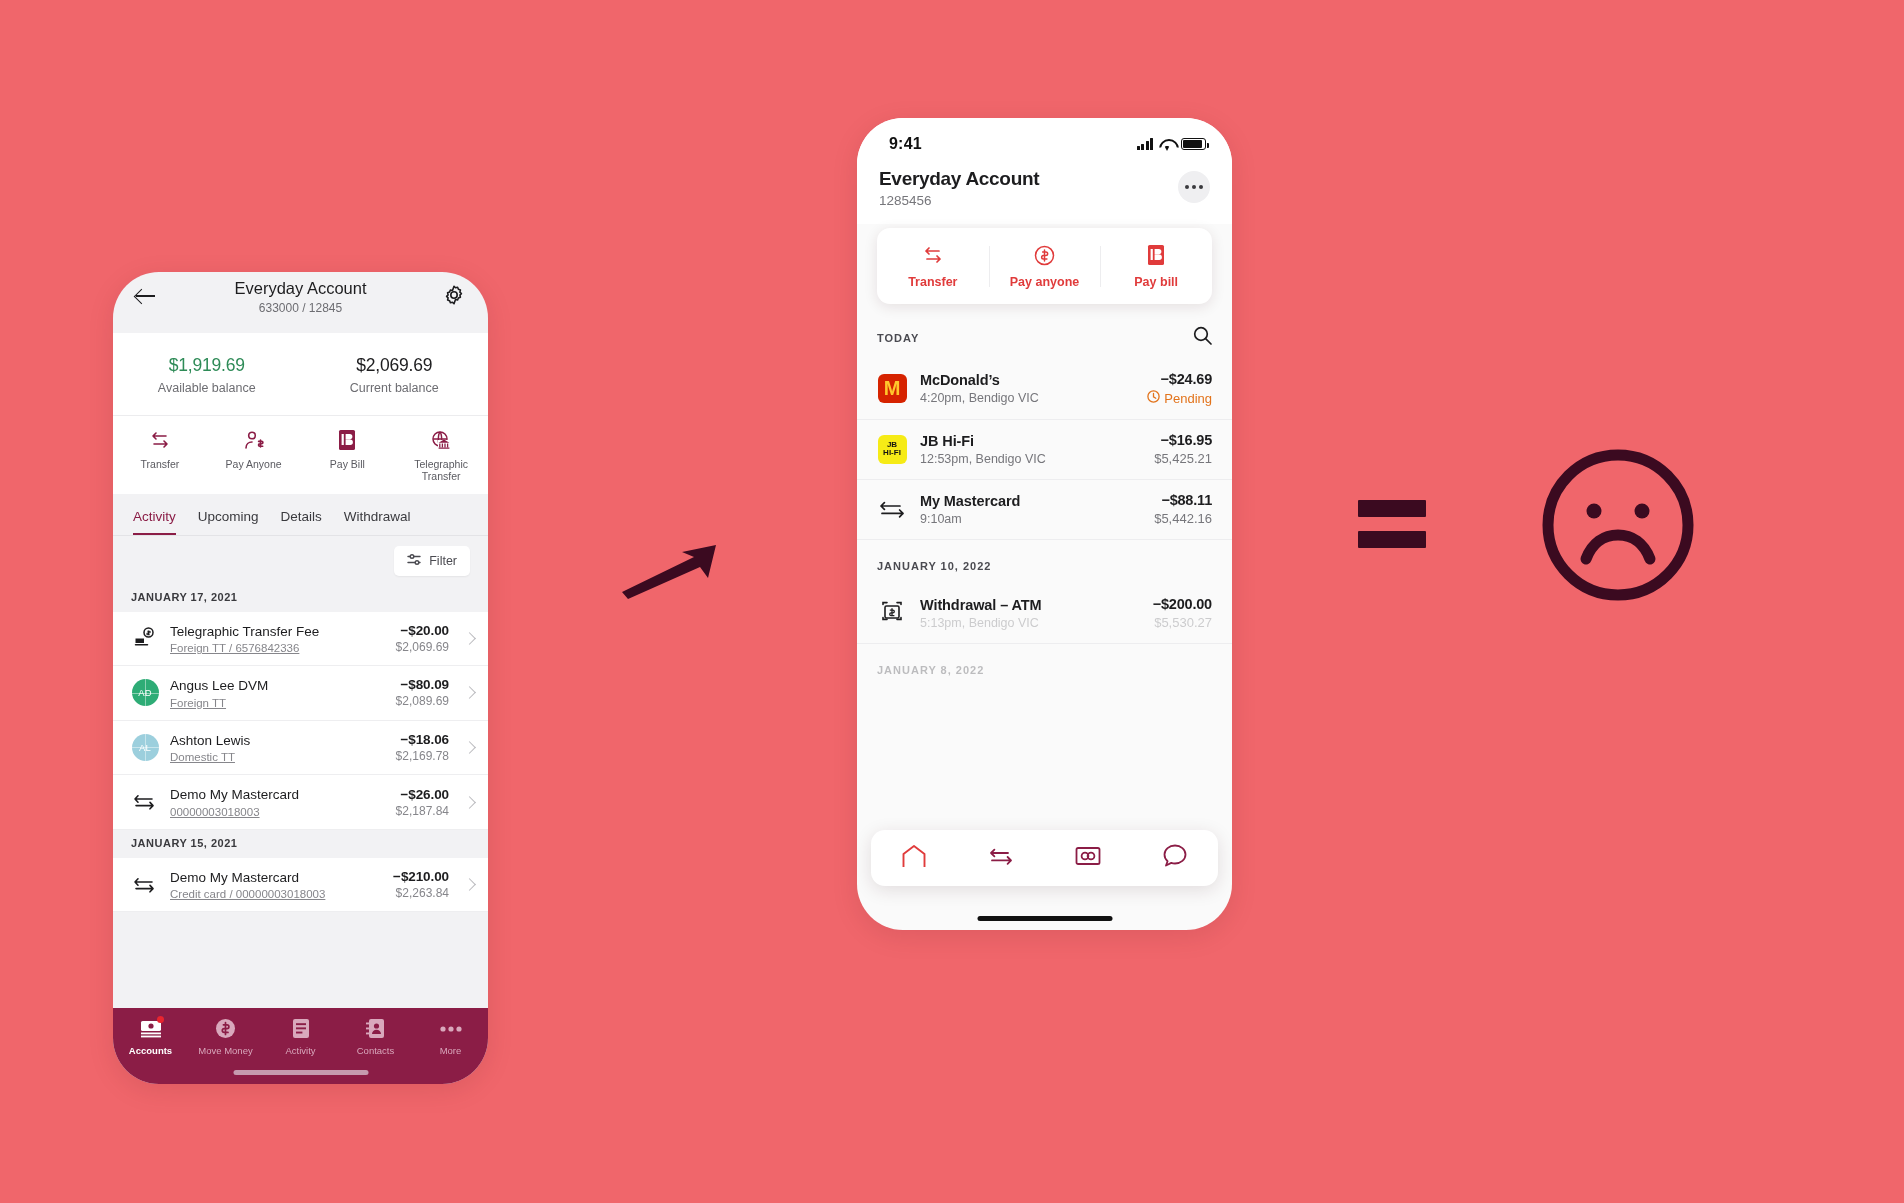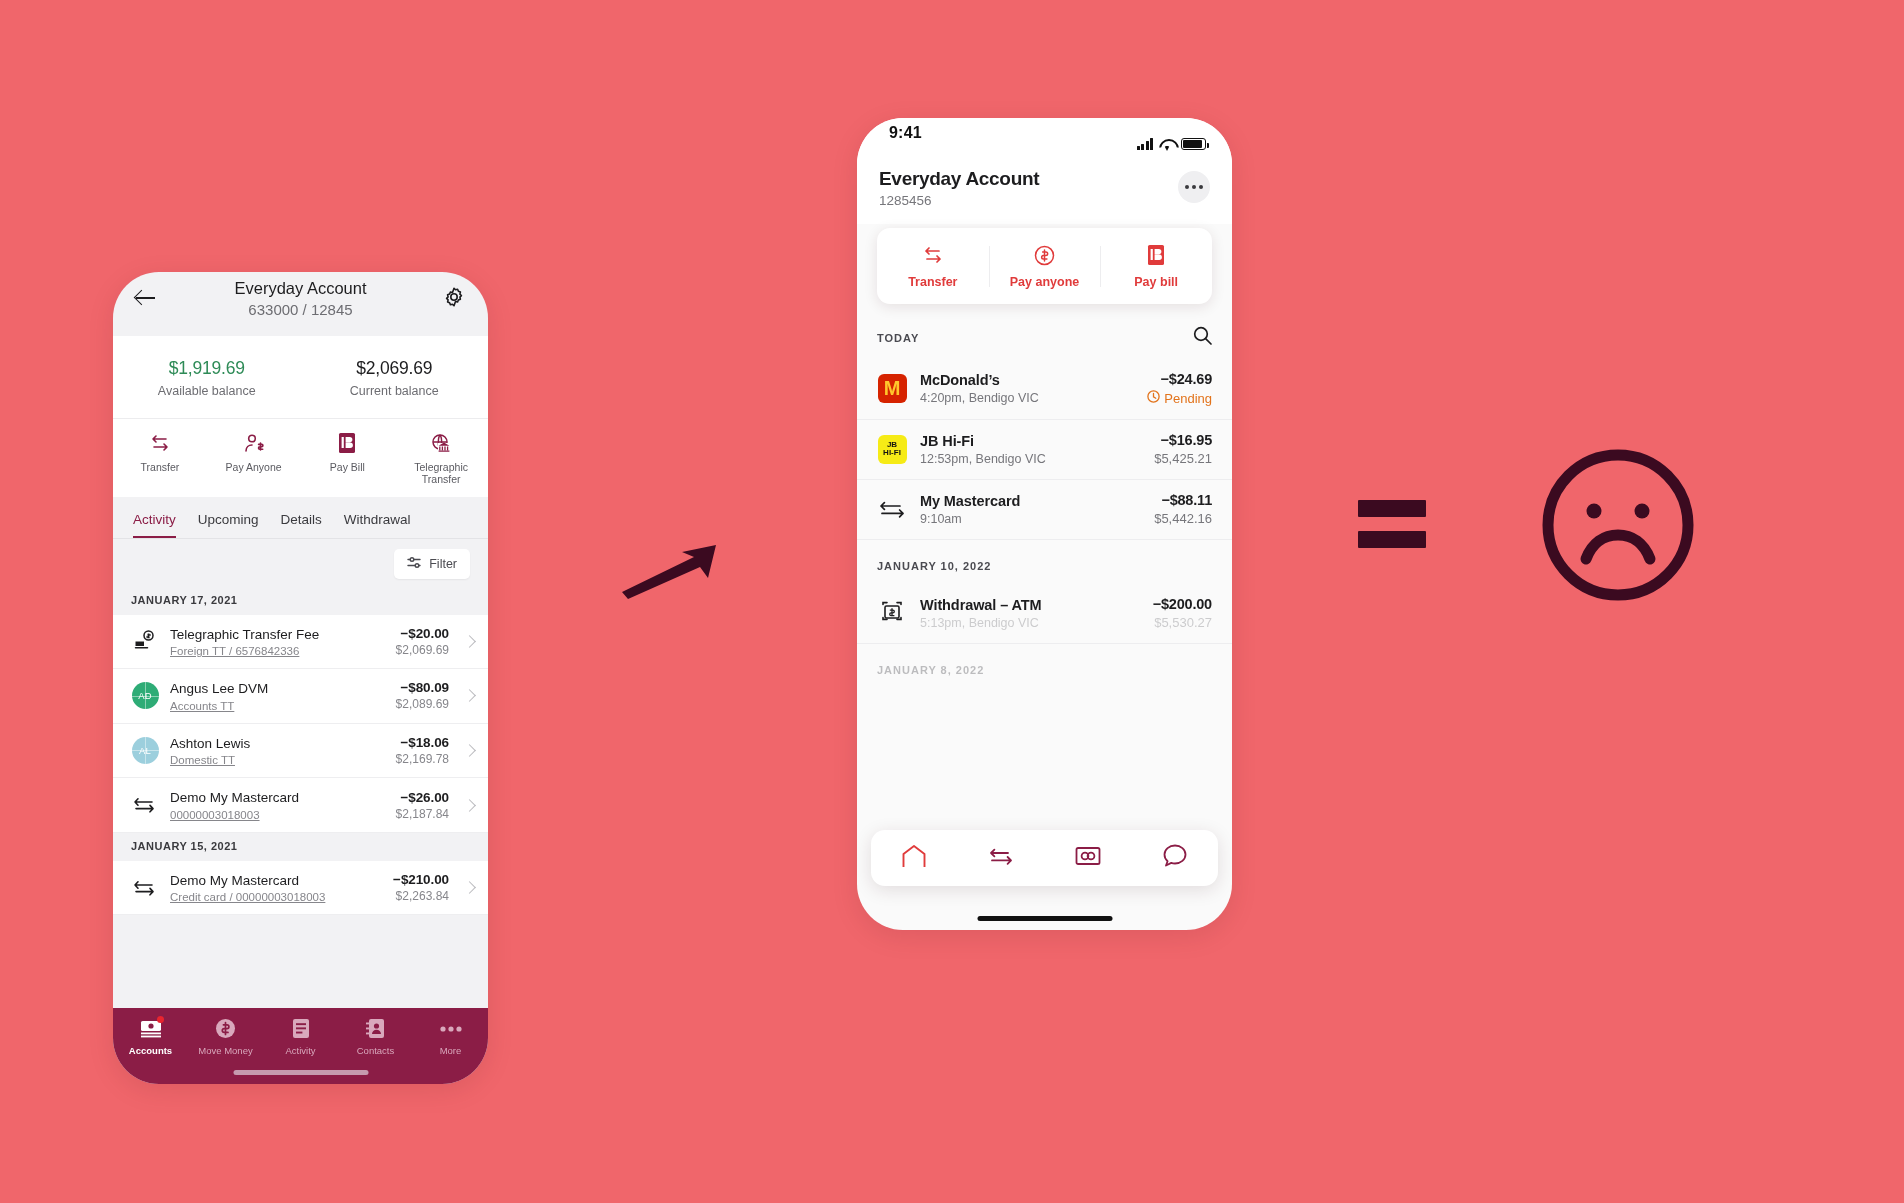--- a/index.html
+++ b/index.html
@@ -17,21 +17,21 @@
     background:#f2f2f4;
     border-radius:46px;
     overflow:hidden;
     box-shadow:0 6px 26px rgba(100,20,30,.13);
   }
   .phone-left  { left:113px; top:272px;  width:375px; height:812px; }
   .phone-right { left:857px; top:118px;  width:375px; height:812px; background:#fafafa; }
 
   
   .statusbar {
-    height:46px; display:flex; 
+    height:46px; display:flex; align-items:center;
     justify-content:space-between; padding:6px 26px 0 32px;gap:23px;
   }
   .sb-time { font-size:16px; font-weight:bold; color:#111; letter-spacing:.2px; }
   .sb-icons { display:flex; align-items:center; gap:6px; }
   .sig { display:flex; align-items:flex-end; gap:1.5px; height:12px; }
   .sig i { width:3px; background:#111; border-radius:.5px; display:block; }
   .sig i:nth-child(1){height:4px;} .sig i:nth-child(2){height:6.5px;}
   .sig i:nth-child(3){height:9px;} .sig i:nth-child(4){height:12px;}
   .wifi { width:16px; height:12px; position:relative; }
   .wifi::before{
@@ -57,21 +57,21 @@
   }
   .l-back::before{
     content:"";position:absolute;left:3px;top:12px;width:19px;height:1.9px;background:#1d1d1f;
   }
   .l-back::after{
     content:"";position:absolute;left:3px;top:7.5px;width:10px;height:10px;
     border-left:1.9px solid #1d1d1f;border-bottom:1.9px solid #1d1d1f;transform:rotate(45deg);
   }
   .l-titlewrap { flex:1; text-align:center; }
   .l-title { font-size:16.5px; color:#1d1d1f; font-weight:400; line-height:1.25; }
-  .l-sub { font-size:15px; color:#6d6d72; margin-top:2px; }
+  .l-sub { font-size:12px; color:#6d6d72; margin-top:2px; }
   .gear { width:26px;height:26px;flex:0 0 auto; cursor:pointer;}
 
   .l-card { background:#fff; }
   .l-bal-row { display:flex; padding:22px 0 20px 0; }
   .l-bal { flex:1; text-align:center; }
   .l-bal-amt { font-size:17.5px; font-weight:400; letter-spacing:-.2px;}
   .l-bal-amt.green { color:#2e8b57; }
   .l-bal-amt.dark  { color:#1d1d1f; }
   .l-bal-lbl { font-size:12.5px; color:#6d6d72; margin-top:5px; }
 
@@ -316,21 +316,21 @@
   </div>
 
   <div class="l-tx">
     <div class="l-tx-ico">
       <div class="av" style="background:#2eac76">
         <span>AD</span>
       </div>
     </div>
     <div class="l-tx-mid">
       <div class="l-tx-name">Angus Lee DVM</div>
-      <div class="l-tx-sub">Accounts TT</div>
+      <div class="l-tx-sub">Foreign TT</div>
     </div>
     <div class="l-tx-right">
       <div class="l-tx-amt">−$80.09</div>
       <div class="l-tx-run">$2,089.69</div>
     </div>
     <div class="chev"></div>
   </div>
 
   <div class="l-tx">
     <div class="l-tx-ico">

